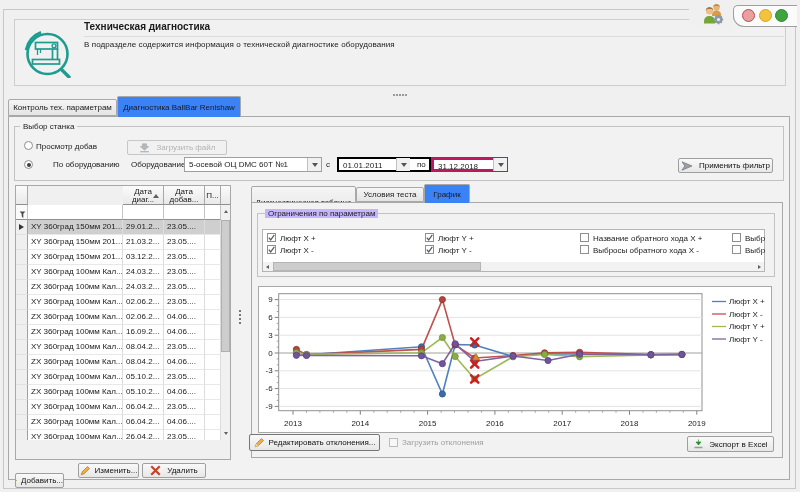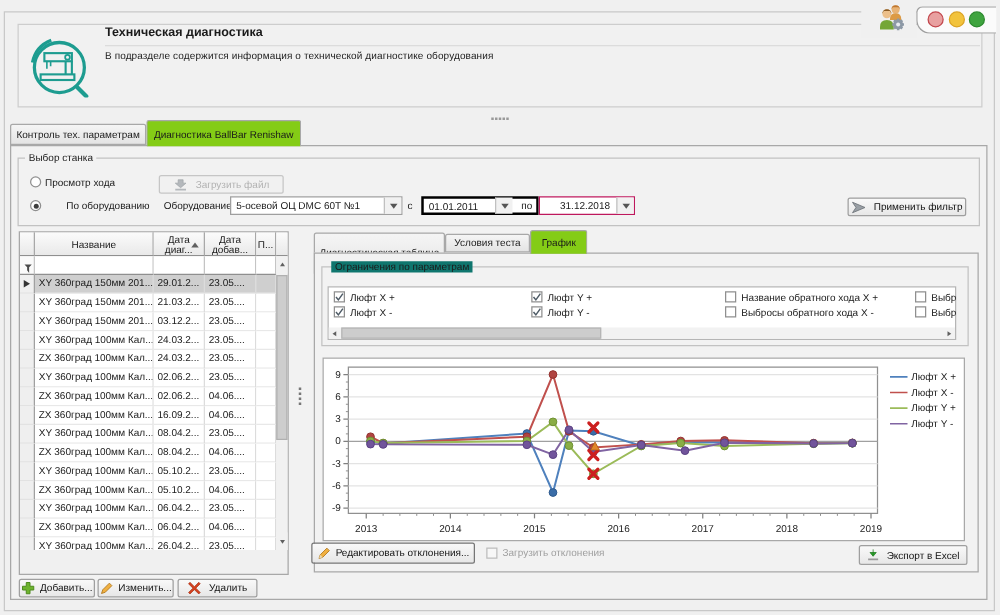--- a/index.html
+++ b/index.html
@@ -1,19 +1,19 @@
 <!DOCTYPE html>
 <html><head><meta charset="utf-8">
 <style>
 *{box-sizing:border-box;margin:0;padding:0}
 html,body{width:800px;height:492px;background:#f0f0f0;font-family:"Liberation Sans",sans-serif;font-size:8px;color:#1a1a1a;overflow:hidden}
 .a{position:absolute}
 .btn{position:absolute;border:1px solid #9f9f9f;border-radius:2px;background:linear-gradient(#f9f9f9,#e7e7e7);display:flex;align-items:center;justify-content:center;font-size:8px;color:#111}
 .tab{position:absolute;border:1px solid #a8a8a8;border-radius:2px 2px 0 0;background:linear-gradient(#f5f5f5,#e4e4e4);display:flex;align-items:center;justify-content:center;font-size:8px}
-.tabsel{position:absolute;border:1px solid #a8a8a8;border-bottom:none;border-radius:2px 2px 0 0;background:#84cc16;display:flex;align-items:center;justify-content:center;font-size:8px;z-index:3}
+.tabsel{position:absolute;border:1px solid #a8a8a8;border-bottom:none;border-radius:2px 2px 0 0;background:#3b82f6;display:flex;align-items:center;justify-content:center;font-size:8px;z-index:3}
 .cb{position:absolute;width:9px;height:9px;border:1px solid #8f8f8f;background:#fff}
 .hcell{position:absolute;background:linear-gradient(#fbfbfb,#e9e9e9);border-right:1px solid #a8a8a8;border-bottom:1px solid #8f8f8f;font-size:8px;display:flex;align-items:center;justify-content:center;text-align:center}
 .fcell{position:absolute;background:#fff;border-right:1px solid #c4c4c4;border-bottom:1px solid #8f8f8f}
 .drow{position:absolute;left:16px;width:205px;height:15px}
 .dc{position:absolute;top:0;height:15px;border-right:1px solid #dcdcdc;border-bottom:1px solid #e8e8e8;background:#fff;font-size:8px;line-height:14px;padding-left:3px;overflow:hidden;white-space:nowrap}
 .ind{position:absolute;top:0;left:0;width:12px;height:15px;background:#efefef;border-right:1px solid #a0a0a0;border-bottom:1px solid #e2e2e2}
 .sel .dc{background:#cfcfcf}
 </style></head>
 <body>
 
@@ -62,55 +62,54 @@
 <div class="a" style="left:393px;top:94px;width:2px;height:2px;background:#999;box-shadow:3px 0 #999,6px 0 #999,9px 0 #999,12px 0 #999"></div>
 
 <div class="tab" style="left:8px;top:99px;width:109px;height:17px">Контроль тех. параметрам</div>
 <div class="tabsel" style="left:117px;top:96px;width:124px;height:21px">Диагностика BallBar Renishaw</div>
 
 <div class="a" style="left:8px;top:116px;width:782px;height:364px;border:1px solid #a8a8a8;background:#f2f2f2;z-index:1"></div>
 
 <div class="a" style="left:14px;top:126px;width:770px;height:55px;border:1px solid #c2c2c2;z-index:2"></div>
 <div class="a" style="left:20px;top:122px;background:#f2f2f2;padding:0 3px;z-index:2">Выбор станка</div>
 <div class="a" style="left:24px;top:141px;width:9px;height:9px;border:1px solid #8f8f8f;border-radius:50%;background:#fff;z-index:2"></div>
-<div class="a" style="left:36px;top:142px;z-index:2">Просмотр хода</div>
+<div class="a" style="left:36px;top:142px;z-index:2">Просмотр добав</div>
 <div class="a" style="left:24px;top:160px;width:9px;height:9px;border:1px solid #8f8f8f;border-radius:50%;background:#fff;z-index:2"></div>
 <div class="a" style="left:26.5px;top:162.5px;width:4px;height:4px;border-radius:50%;background:#3e3e3e;z-index:2"></div>
 <div class="a" style="left:53px;top:160px;z-index:2">По оборудованию</div>
 <div class="btn" style="left:127px;top:140px;width:100px;height:15px;border-color:#c6c6c6;background:#f1f1f1;color:#b2b2b2;z-index:2">
 <svg width="11" height="10" viewBox="0 0 11 10" style="margin-right:7px">
       <path d="M3.5 0.8h4v2.7h2.3L5.5 7.2 1.2 3.5h2.3z" fill="#b4b8bc" stroke="#9aa0a4" stroke-width="0.5"></path>
       <path d="M1.2 8.7h8.6" stroke="#b4b8bc" stroke-width="1.4"></path>
     </svg>
 Загрузить файл</div>
 <div class="a" style="left:131px;top:160px;z-index:2">Оборудование</div>
 <div class="a" style="left:184px;top:157px;width:138px;height:15px;border:1px solid #9f9f9f;background:#fff;z-index:2;line-height:13px;padding-left:4px">5-осевой ОЦ DMC 60T №1</div>
 <div class="a" style="left:307px;top:158px;width:14px;height:13px;background:#f1f1f1;border-left:1px solid #c0c0c0;z-index:2;display:flex;align-items:center;justify-content:center">
     <span style="width:0;height:0;border:3px solid transparent;border-top:4px solid #555;margin-top:3px"></span>
   </div>
 <div class="a" style="left:326px;top:160px;z-index:2">с</div>
 <div class="a" style="left:337px;top:157px;width:94px;height:15px;border:2px solid #000000;background:#fff;z-index:2;line-height:13px;padding-left:4px">01.01.2011</div>
 <div class="a" style="left:396px;top:158px;width:14px;height:13px;background:#f1f1f1;border-left:1px solid #c0c0c0;z-index:2;display:flex;align-items:center;justify-content:center">
     <span style="width:0;height:0;border:3px solid transparent;border-top:4px solid #555;margin-top:3px"></span>
   </div>
 <div class="a" style="left:417px;top:160px;z-index:2">по</div>
-<div class="a" style="left:431px;top:157px;width:77px;height:15px;border:1px solid #be185d;background:#fff;z-index:2;line-height:13px;padding-left:16px">31.12.2018</div>
+<div class="a" style="left:431px;top:157px;width:77px;height:15px;border:3px solid #be185d;background:#fff;z-index:2;line-height:13px;padding-left:4px">31.12.2018</div>
 <div class="a" style="left:493px;top:158px;width:14px;height:13px;background:#f1f1f1;border-left:1px solid #c0c0c0;z-index:2;display:flex;align-items:center;justify-content:center">
     <span style="width:0;height:0;border:3px solid transparent;border-top:4px solid #555;margin-top:3px"></span>
   </div>
 <div class="btn" style="left:678px;top:158px;width:95px;height:15px;z-index:2">
 <svg width="12" height="10" viewBox="0 0 12 10" style="margin-right:6px">
       <path d="M1 0.8L11 5L1 9.2L3.8 5Z" fill="#9aa0a6" stroke="#70767c" stroke-width="0.7"></path>
     </svg>
 Применить фильтр</div>
 
 <div class="a" style="left:15px;top:185px;width:216px;height:275px;border:1px solid #a8a8a8;background:#f0f0f0;z-index:2"></div>
 <div id="tbl" class="a" style="left:0;top:0;width:800px;height:492px;z-index:3;pointer-events:none">
     <div class="hcell" style="left:16px;top:186px;width:12px;height:19px"></div>
-<div class="hcell" style="left:28px;top:186px;width:95px;height:19px">Название</div>
 <div class="hcell" style="left:123px;top:186px;width:41px;height:19px;line-height:8px;flex-direction:column;justify-content:center;padding-top:1px">Дата<br>диаг...</div>
 <div class="a" style="left:153px;top:191px;width:0;height:0;border:3px solid transparent;border-bottom:4px solid #606060"></div>
 <div class="hcell" style="left:164px;top:186px;width:41px;height:19px;line-height:8px;flex-direction:column;justify-content:center;padding-top:1px">Дата<br>добав...</div>
 <div class="hcell" style="left:205px;top:186px;width:16px;height:19px">П...</div>
 <div class="hcell" style="left:221px;top:186px;width:9px;height:19px;border-right:none"></div>
 <div class="fcell" style="left:16px;top:205px;width:12px;height:15px;background:#fafafa"></div>
 <svg class="a" style="left:19px;top:211px" width="7" height="8" viewBox="0 0 7 8">
       <path d="M0.6 0.5h5.8L4.3 2.7v4.6L2.7 5.2V2.7Z" fill="#4a4a4a"></path>
     </svg>
 <div class="fcell" style="left:28px;top:205px;width:95px;height:15px"></div>
@@ -237,21 +236,21 @@
   </div>
 
 <div class="a" style="left:239px;top:310px;width:2px;height:2px;background:#777;box-shadow:0 4px #777,0 8px #777,0 12px #777;z-index:2"></div>
 
 <div class="tab" style="left:251px;top:186px;width:105px;height:33px;z-index:2">Диагностическая таблица</div>
 <div class="tab" style="left:356px;top:187px;width:68px;height:15px;z-index:2">Условия теста</div>
 <div class="tabsel" style="left:424px;top:184px;width:46px;height:19px;z-index:3">График</div>
 <div class="a" style="left:251px;top:202px;width:532px;height:256px;border:1px solid #a8a8a8;background:#f2f2f2;z-index:2"></div>
 
 <div class="a" style="left:257px;top:213px;width:518px;height:64px;border:1px solid #c2c2c2;z-index:3"></div>
-<div class="a" style="left:265px;top:209px;background:#0f766e;padding:0 3px;z-index:3">Ограничения по параметрам</div>
+<div class="a" style="left:265px;top:209px;background:#c4b5fd;padding:0 3px;z-index:3">Ограничения по параметрам</div>
 <div class="a" style="left:262px;top:229px;width:503px;height:43px;border:1px solid #b5b5b5;background:#fff;z-index:3;overflow:hidden"></div>
 <div id="cbs" class="a" style="left:0;top:0;width:800px;height:492px;z-index:4;pointer-events:none">
     <div class="cb" style="left:267px;top:233px"></div>
 <svg class="a" style="left:267px;top:233px" width="9" height="9" viewBox="0 0 9 9">
       <path d="M1.8 4.6l1.9 2.3 3.6-5" stroke="#4e5b66" stroke-width="1.2" fill="none"></path>
     </svg>
 <div class="a" style="left:280px;top:233.5px;white-space:nowrap">Люфт X +</div>
 <div class="cb" style="left:267px;top:245px"></div>
 <svg class="a" style="left:267px;top:245px" width="9" height="9" viewBox="0 0 9 9">
       <path d="M1.8 4.6l1.9 2.3 3.6-5" stroke="#4e5b66" stroke-width="1.2" fill="none"></path>
@@ -429,21 +428,21 @@
 Редактировать отклонения...</div>
 <div class="a" style="left:389px;top:438px;width:9px;height:9px;border:1px solid #bcbcbc;background:#f7f7f7;z-index:3"></div>
 <div class="a" style="left:402px;top:438px;color:#9f9f9f;z-index:3">Загрузить отклонения</div>
 <div class="btn" style="left:687px;top:436px;width:87px;height:16px;z-index:3">
 <svg width="11" height="11" viewBox="0 0 11 11" style="margin-right:5px">
       <path d="M5.5 0.5v5M3 3l2.5 3L8 3z" fill="#2fa82f" stroke="#1e7a1e" stroke-width="0.6"></path>
       <path d="M1.5 8.5h8" stroke="#9a9a9a" stroke-width="1.5"></path>
     </svg>
 Экспорт в Excel</div>
 
-<div class="btn" style="left:15px;top:463px;width:61px;height:15px;z-index:3">
+<div class="btn" style="left:15px;top:473px;width:49px;height:15px;z-index:3">
 <svg width="11" height="11" viewBox="0 0 11 11" style="margin-right:4px">
       <path d="M4 1h3v3h3v3H7v3H4V7H1V4h3z" fill="#6db32e" stroke="#4e8a1e" stroke-width="0.8"></path>
     </svg>
 Добавить...</div>
 <div class="btn" style="left:78px;top:463px;width:61px;height:15px;z-index:3">
 <svg width="11" height="11" viewBox="0 0 11 11" style="margin-right:4px">
       <path d="M1.2 9.8l1-3 5.3-5.3 2 2-5.3 5.3z" fill="#f0b040" stroke="#b07820" stroke-width="0.7"></path>
     </svg>
 Изменить...</div>
 <div class="btn" style="left:142px;top:463px;width:64px;height:15px;z-index:3">

